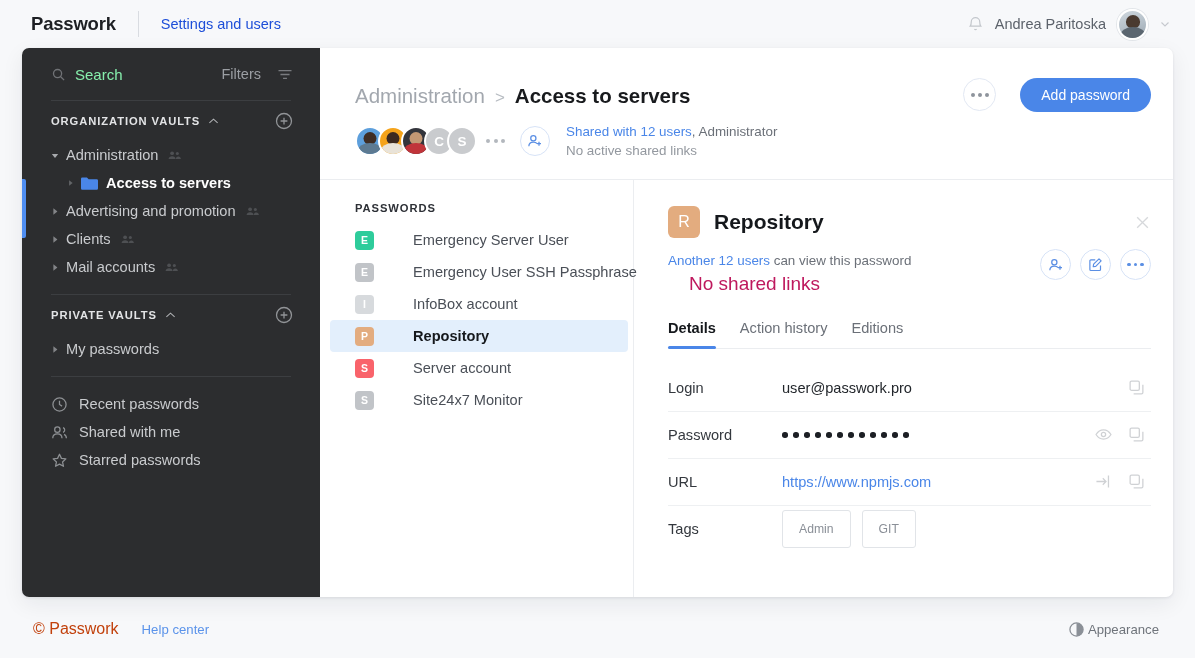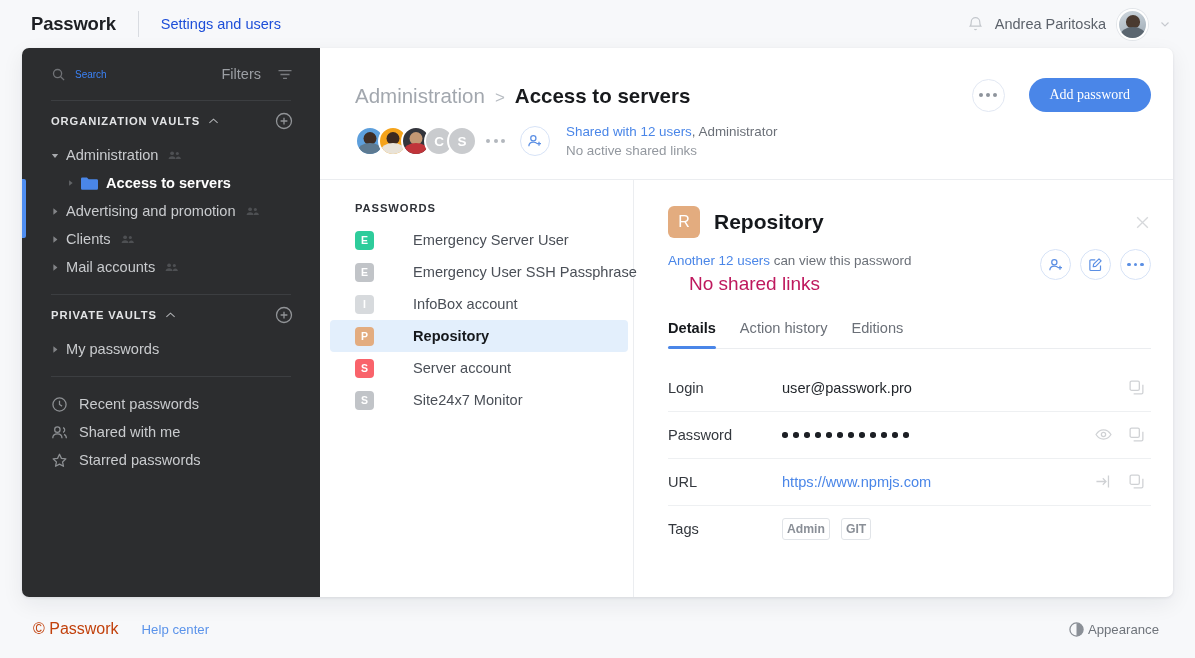--- a/index.html
+++ b/index.html
@@ -61,21 +61,21 @@
   }
   .accent-bar {
     position: absolute; left: 0; top: 131px; width: 4px; height: 59px;
     background: #4f8ef2; border-radius: 0 2px 2px 0;
   }
   .search-row {
     display: flex; align-items: center; height: 52px;
     margin: 0 27px 0 29px; gap: 9px;
   }
   .search-ico { width: 15px; height: 15px; opacity: .62; flex: 0 0 15px; }
-  .search-ph { font-size: 10px; color: #3b82f6; flex: 1; }
+  .search-ph { font-size: 15px; color: #86efac; flex: 1; }
   .filters-label { font-size: 14.5px; color: #9b9ea3; }
   .filter-ico { width: 16px; height: 13px; opacity: .7; margin-left: 7px; }
   .sep { height: 1px; background: #3c3e41; margin: 0 29px; }
 
   .section-head {
     display: flex; align-items: center; height: 40px;
     margin: 0 27px 0 29px; gap: 8px;
   }
   .section-title {
     font-size: 11.2px; font-weight: bold; letter-spacing: .92px;
@@ -146,21 +146,21 @@
   .add-user-btn {
     margin-left: 15px; width: 30px; height: 30px; border-radius: 50%;
     border: 1px solid #d7e3f7; display: flex; align-items: center; justify-content: center;
   }
   .share-texts { margin-left: 16px; line-height: 1.42; }
   .share-line1 { font-size: 13.4px; color: #6b7078; }
   .share-link { color: #4a86e8; }
   .share-line2 { font-size: 13.4px; color: #93989f; }
 
   .head-actions {
-    position: absolute; right: 22px; top: 30px; display: flex; align-items: center; gap: 24px; font-family: Liberation Serif, serif;
+    position: absolute; right: 22px; top: 30px; display: flex; align-items: flex-start; gap: 24px;
   }
   .ghost-round {
     width: 33px; height: 33px; border-radius: 50%; border: 1px solid #e2e8f3;
     display: flex; align-items: center; justify-content: center; gap: 3px;
   }
   .ghost-round i { width: 4px; height: 4px; border-radius: 50%; background: #8e949c; }
   .primary-btn {
     height: 34px; padding: 0 21px; border-radius: 17px; background: #4a86e8;
     color: #fff; font-size: 14px; display: flex; align-items: center; border: none;
     font-family: inherit; cursor: pointer;
@@ -222,23 +222,23 @@
   }
   .field.last { border-bottom: none; }
   .f-label { width: 114px; flex: 0 0 114px; font-size: 14.6px; color: #34383e; }
   .f-value { flex: 1; font-size: 14.6px; color: #22262b; min-width: 0; }
   .f-value.link { color: #4a86e8; }
   .dotsecret { display: flex; gap: 5.5px; align-items: center; }
   .dotsecret i { width: 5.5px; height: 5.5px; border-radius: 50%; background: #1c1f24; }
   .f-icons { display: flex; align-items: center; gap: 16px; }
   .ico-btn { width: 17px; height: 17px; opacity: .42; }
   .tag {
-    display: inline-flex; align-items: center; height: 22px; padding: 0 4px;
+    display: inline-flex; align-items: center; height: 38px; padding: 0 16px;
     border: 1px solid #e1e4e8; border-radius: 3px; font-size: 12.2px;
-    color: #8a8f97; margin-right: 7px; font-weight: bold;
+    color: #8a8f97; margin-right: 7px;
   }
 
   
   .footer {
     position: absolute; left: 0; bottom: 0; width: 1195px; height: 58px;
     display: flex; align-items: center;
   }
   .foot-left { margin-left: 33px; display: flex; align-items: center; gap: 23px; }
   .foot-copy { font-size: 16px; color: #c2410c; }
   .foot-link { font-size: 13.2px; color: #5b93ea; }

